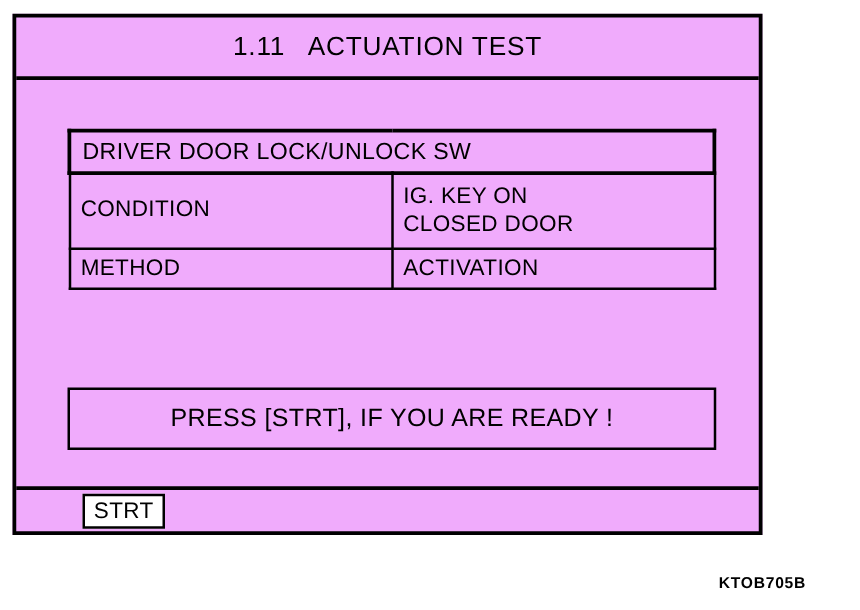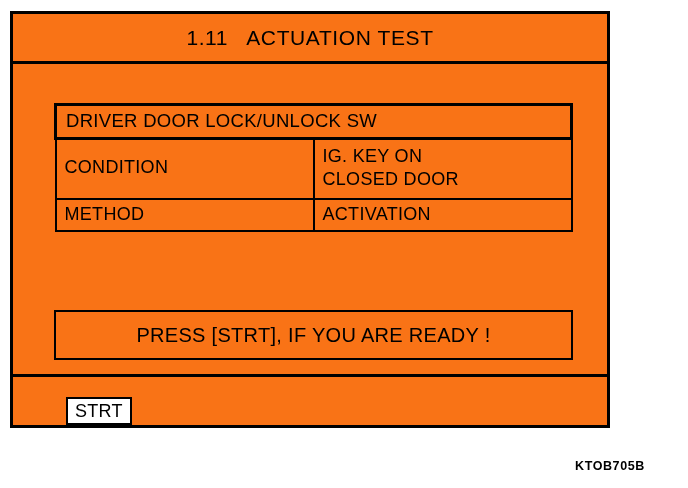--- a/index.html
+++ b/index.html
@@ -18,21 +18,21 @@
 
   
   #device-frame {
     position: absolute;
     left: 10px;
     top: 11px;
     width: 600px;
     height: 417px;
     border: 3px solid #000;
     box-sizing: border-box;
-    background: #f97316;
+    background: #f0abfc;
   }
 
   
   #title-bar {
     position: absolute;
     left: 0;
     top: 0;
     right: 0;
     height: 50px;
     border-bottom: 3px solid #000;
@@ -112,25 +112,25 @@
     letter-spacing: 0.3px;
     white-space: pre;
   }
 
   
   #softkey-bar {
     position: absolute;
     left: 0;
     right: 0;
     bottom: 0;
-    height: 51px;
+    height: 36px;
     border-top: 3px solid #000;
     box-sizing: border-box;
     display: flex;
-    align-items: flex-end;
+    align-items: center;
     padding-left: 53px;
     gap: 35px;
   }
   .softkey {
     border: 2px solid #000;
     box-sizing: border-box;
     height: 28px;
     min-width: 65px;
     padding: 0 7px;
     display: flex;

